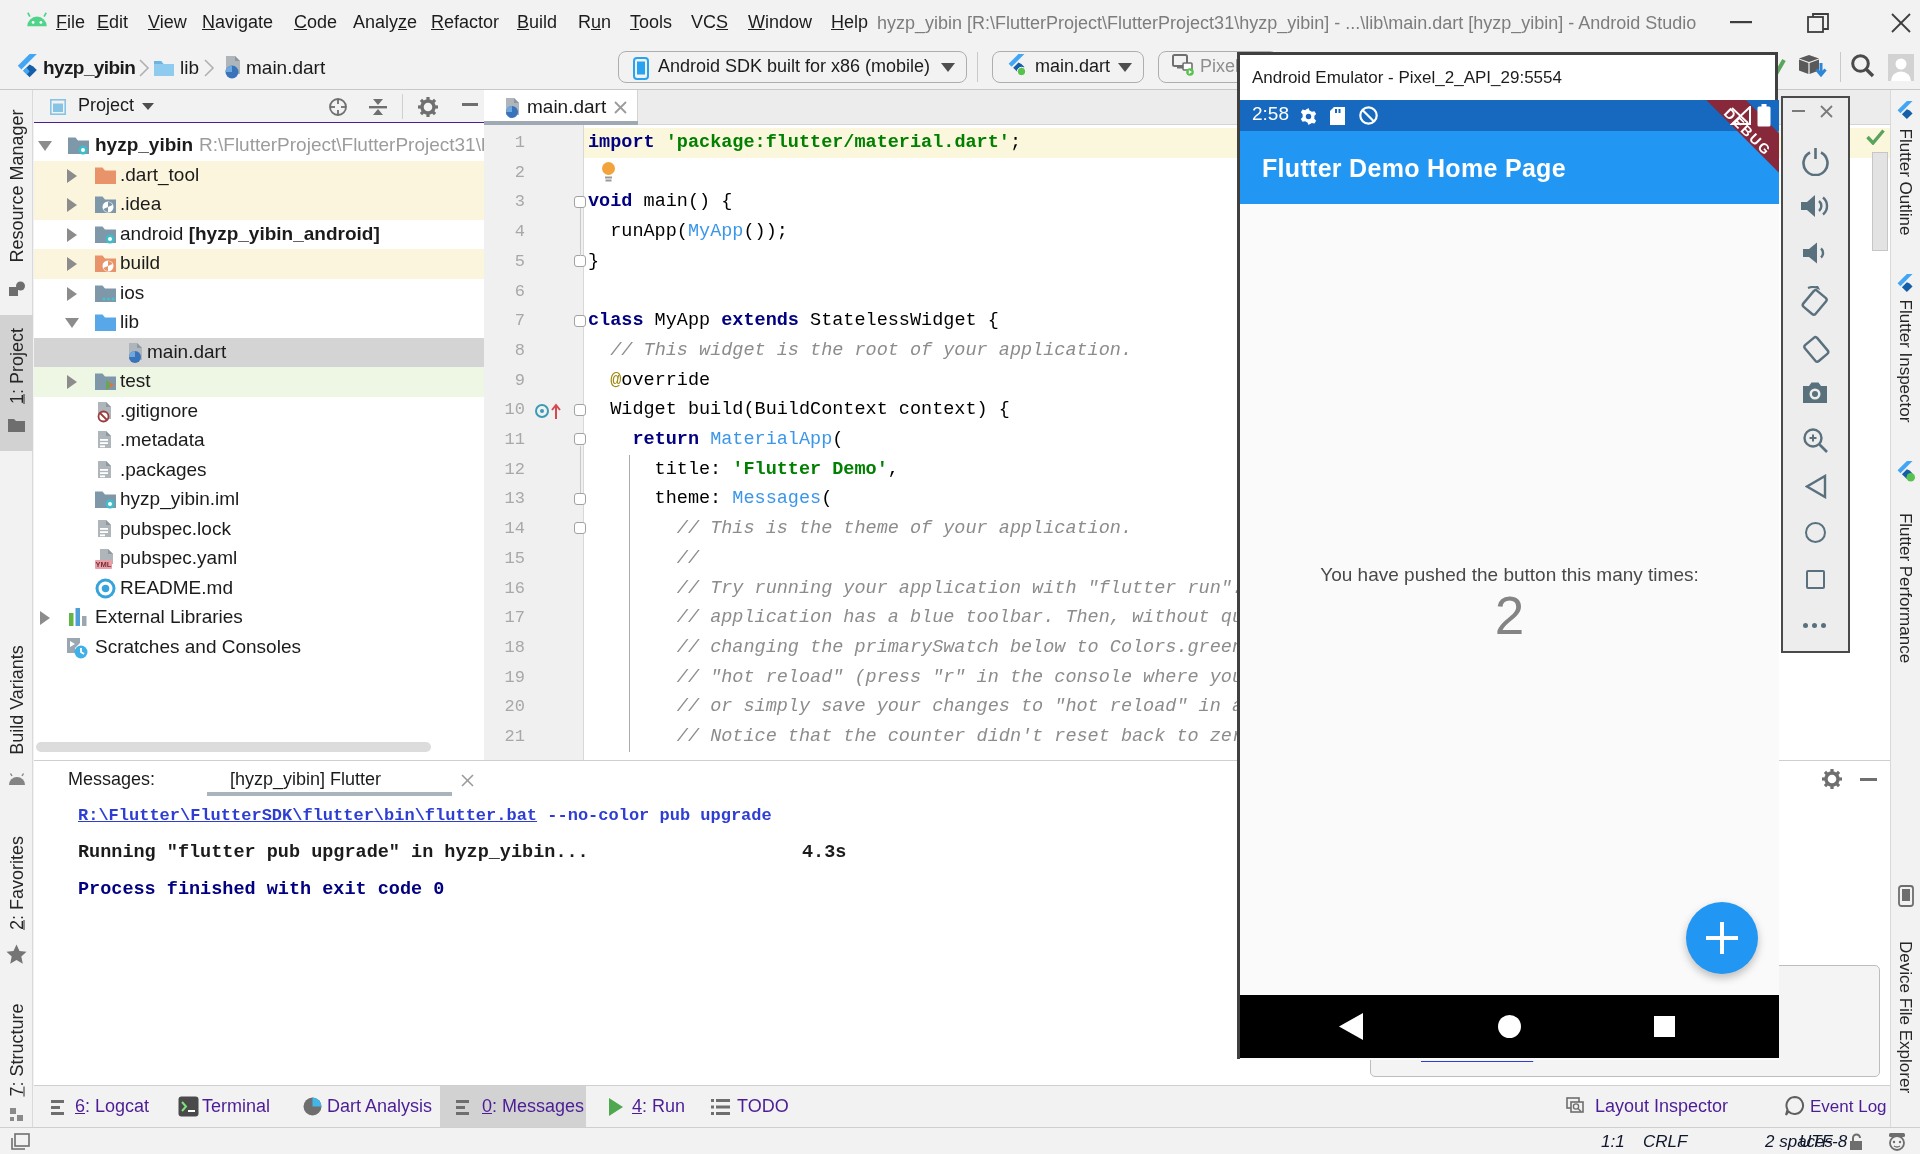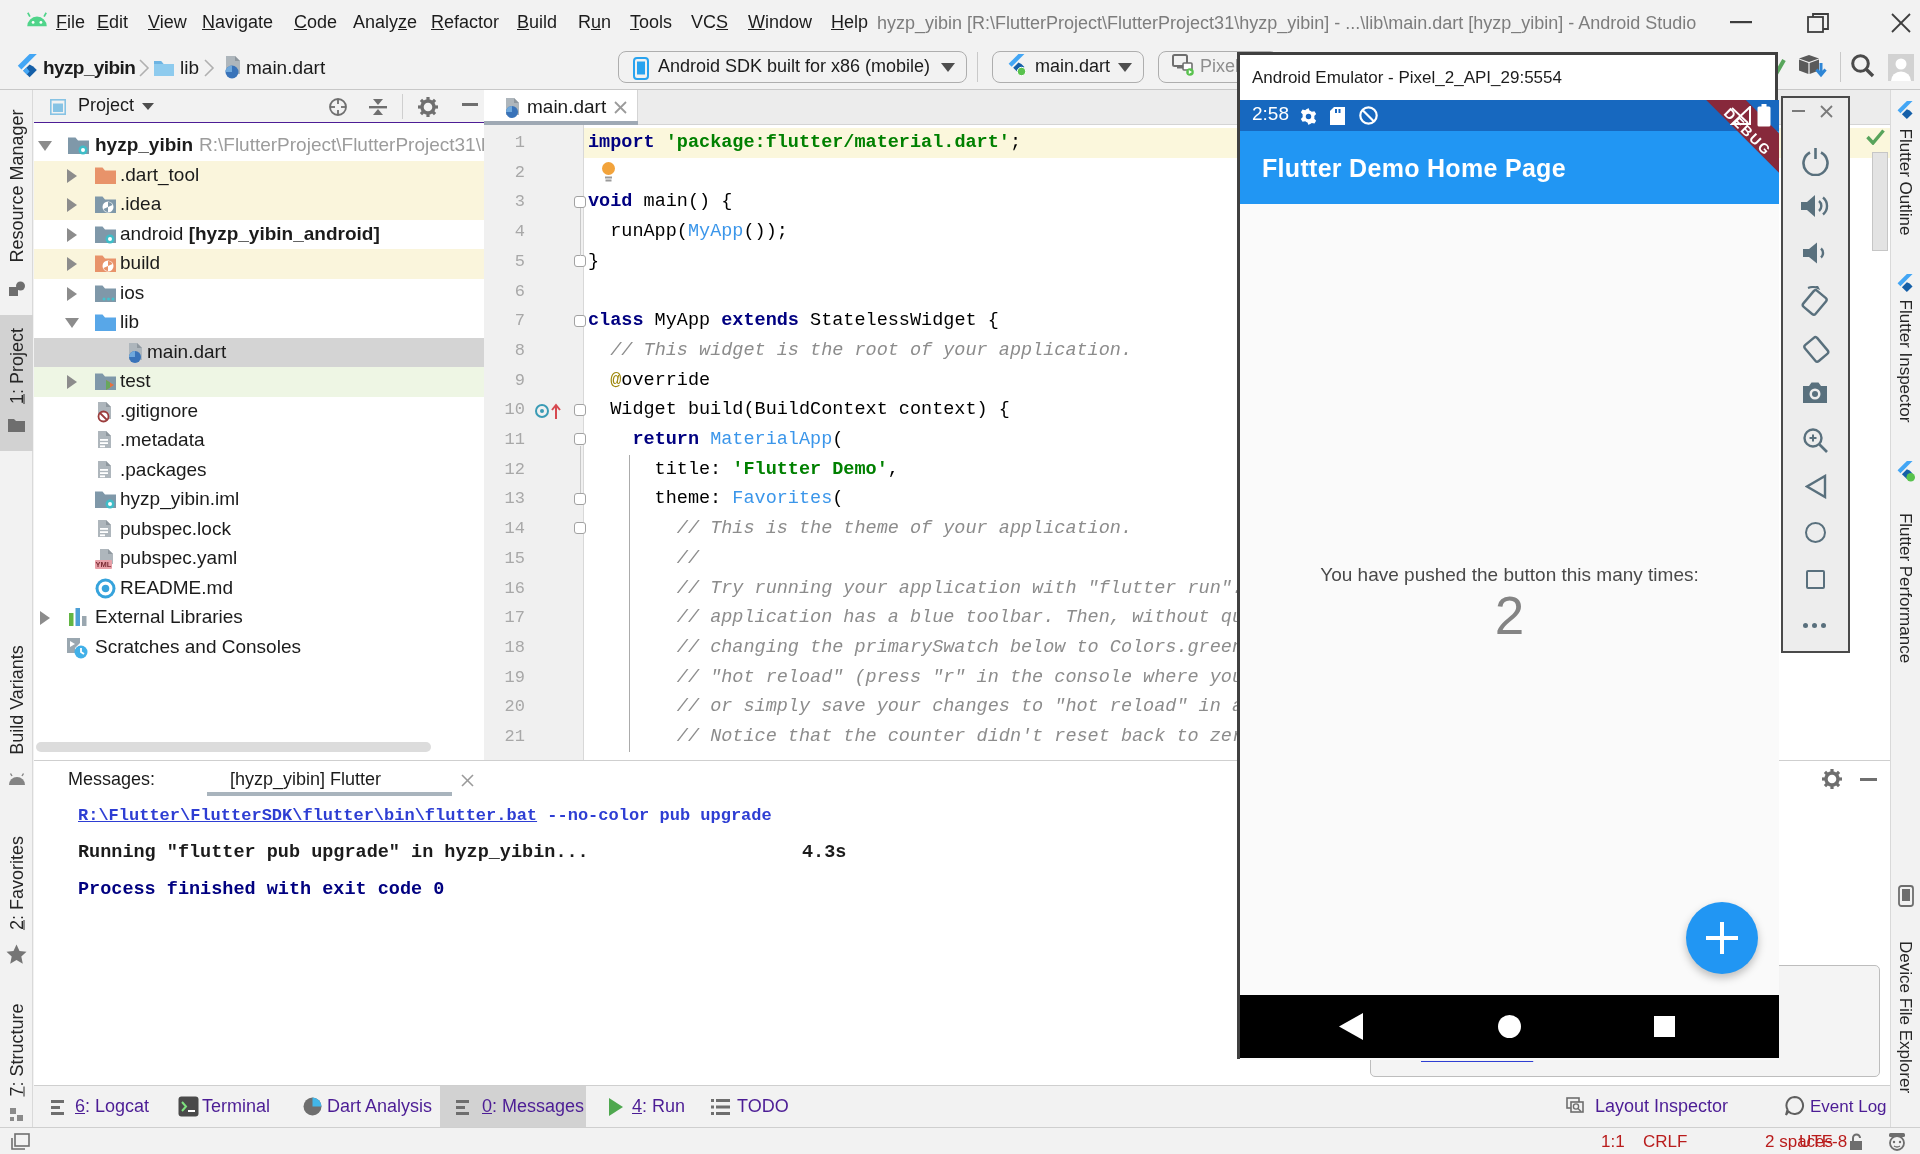--- a/index.html
+++ b/index.html
@@ -43,21 +43,21 @@
 .cmt { color:#8c8c8c; font-style:italic; }
 .cls { color:#3b96ea; }
 .fold { position:absolute; left:90px; width:12px; height:12px; border:1px solid #a2a2a2; border-radius:3px; background:#fff; }
 
 #messages { left:34px; top:761px; width:1856px; height:324px; background:#fff; }
 
 #bottombar { left:34px; top:1085px; width:1886px; height:42px; background:#f2f2f2; border-top:1px solid #cfcfcf; }
 .bbtx { position:absolute; top:10px; font-size:18px; color:#4c1d95; white-space:nowrap; }
 
 #statusbar { left:0; top:1127px; width:1920px; height:27px; background:#f2f2f2; border-top:1px solid #cfcfcf; }
-.sbtx { position:absolute; top:4px; font-size:17px; color:#b91c1c; }
+.sbtx { position:absolute; top:4px; font-size:17px; color:#0f172a;font-style:italic; }
 
 #rightbar { left:1890px; top:90px; width:30px; height:1037px; background:#f2f2f2; border-left:1px solid #d9d9d9; }
 
 #emuwin { left:1237px; top:52px; width:541px; height:1007px; background:#fff; border:3px solid #404040; }
 #emutitle { position:absolute; left:12px; top:0; height:45px; line-height:45px; font-size:17px; color:#1c1c1c; white-space:nowrap; }
 #emuscreen { position:absolute; left:0; top:45px; width:539px; height:960px; background:#fafafa; overflow:hidden; }
 #estatus { position:absolute; left:0; top:0; width:539px; height:31px; background:#1768bf; }
 #eappbar { position:absolute; left:0; top:31px; width:539px; height:73px; background:#2196f3; }
 #enav { position:absolute; left:0; top:895px; width:539px; height:63px; background:#000; }
 #efab { position:absolute; left:446px; top:802px; width:72px; height:72px; border-radius:50%; background:#2196f3; box-shadow:0 4px 8px rgba(0,0,0,0.25); }
@@ -470,21 +470,21 @@
   <div class="cline" style="top:38px"><span class="kw">import</span> <span class="str">'package:flutter/material.dart'</span>;</div>
   <div class="cline" style="top:97.4px"><span class="kw">void</span> main() {</div>
   <div class="cline" style="top:127.1px">  runApp(<span class="cls">MyApp</span>());</div>
   <div class="cline" style="top:156.8px">}</div>
   <div class="cline" style="top:216.2px"><span class="kw">class</span> MyApp <span class="kw">extends</span> StatelessWidget {</div>
   <div class="cline" style="top:245.9px">  <span class="cmt">// This widget is the root of your application.</span></div>
   <div class="cline" style="top:275.6px">  <span style="color:#9e880d">@</span>override</div>
   <div class="cline" style="top:305.3px">  Widget build(BuildContext context) {</div>
   <div class="cline" style="top:335px">    <span class="kw">return</span> <span class="cls">MaterialApp</span>(</div>
   <div class="cline" style="top:364.7px">      title: <span class="str">'Flutter Demo'</span>,</div>
-  <div class="cline" style="top:394.4px">      theme: <span class="cls">Favorites</span>(</div>
+  <div class="cline" style="top:394.4px">      theme: <span class="cls">Messages</span>(</div>
   <div class="cline" style="top:424.1px">        <span class="cmt">// This is the theme of your application.</span></div>
   <div class="cline" style="top:453.8px">        <span class="cmt">//</span></div>
   <div class="cline" style="top:483.5px">        <span class="cmt">// Try running your application with "flutter run". You'll see the</span></div>
   <div class="cline" style="top:513.2px">        <span class="cmt">// application has a blue toolbar. Then, without quitting the app, try</span></div>
   <div class="cline" style="top:542.9px">        <span class="cmt">// changing the primarySwatch below to Colors.green and then invoke</span></div>
   <div class="cline" style="top:572.6px">        <span class="cmt">// "hot reload" (press "r" in the console where you ran "flutter run",</span></div>
   <div class="cline" style="top:602.3px">        <span class="cmt">// or simply save your changes to "hot reload" in a Flutter IDE).</span></div>
   <div class="cline" style="top:632px">        <span class="cmt">// Notice that the counter didn't reset back to zero; the application</span></div>
 
   <svg class="abs" style="left:1382px;top:39px" width="19" height="16" viewBox="0 0 19 16">

